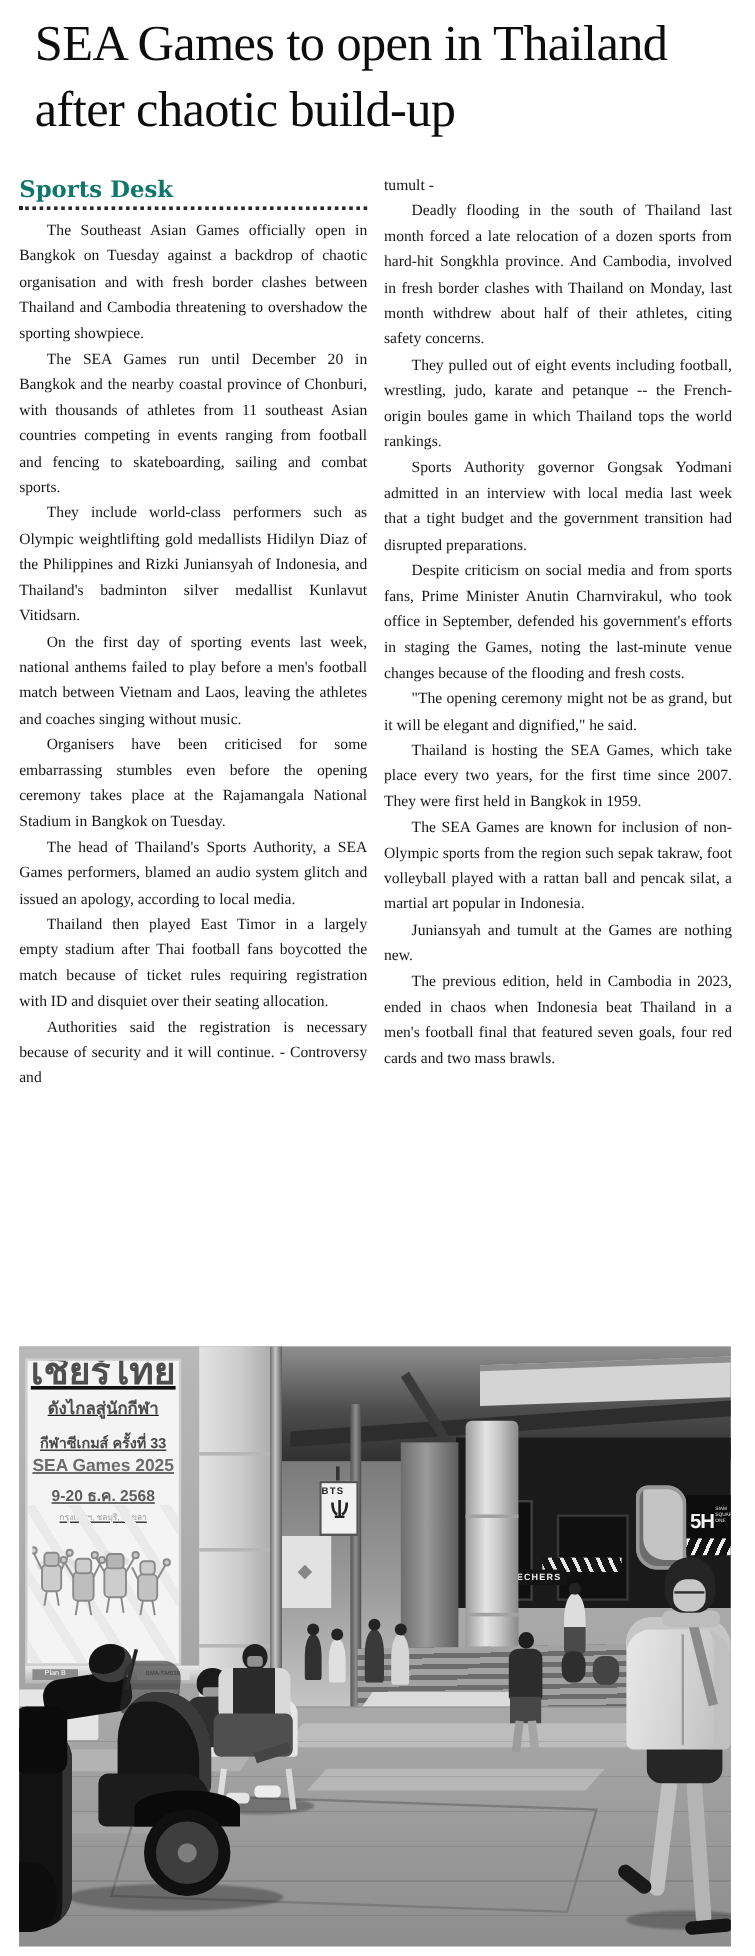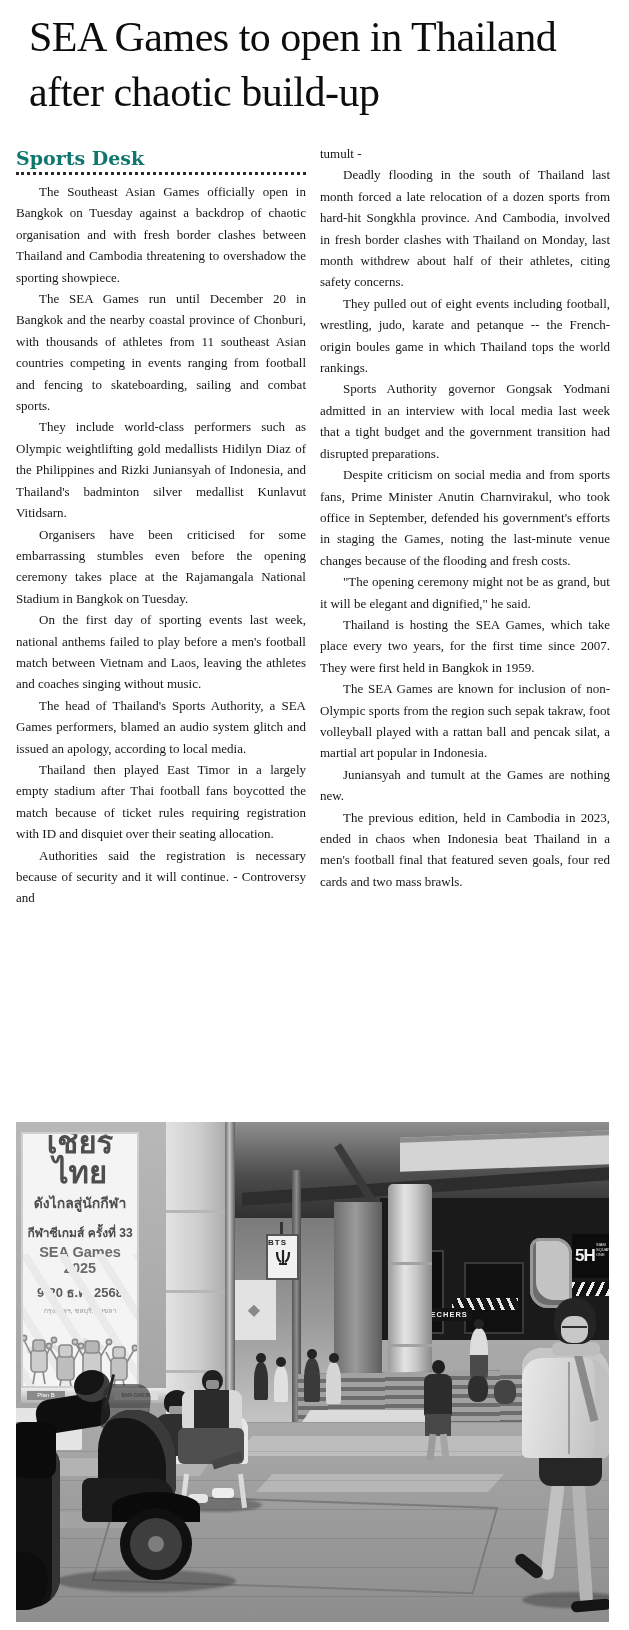--- a/index.html
+++ b/index.html
@@ -43,41 +43,41 @@
   .ph-bts-rod { left:264px; top:100px; width:3px; height:14px; background:#333; }
   .ph-bts { left:250px; top:112px; width:33px; height:46px; background:#f1f1f1; border:2px solid #555; text-align:left; }
   .ph-bts .bts-word { position:static; display:block; font-size:8px; font-weight:700; color:#222; letter-spacing:1px; margin-top:2px; }
   .ph-bts svg { position:static; display:block; margin:1px auto 0; }
 
   .ph-shops { left:364px; top:76px; width:229px; height:142px; background:#1a1a1a; }
   .ph-win1 { left:372px; top:128px; width:56px; height:84px; background:#0e0e0e; border:2px solid #3f3f3f; }
   .ph-win2 { left:448px; top:140px; width:60px; height:72px; background:#101010; border:2px solid #383838; }
   .ph-mural { left:514px; top:116px; width:42px; height:70px; background:#c4c4c4; border-radius:10px 16px 8px 18px;
               box-shadow:inset 0 0 0 3px #989898, inset 6px -8px 0 #6c6c6c; }
-  .ph-sq1 { left:556px; top:112px; width:37px; height:44px; background:#0c0c0c; color:#f4f4f4; }
+  .ph-sq1 { left:556px; top:124px; width:37px; height:44px; background:#0c0c0c; color:#f4f4f4; }
   .ph-sq1 .big { position:static; display:inline-block; font-size:17px; font-weight:700; line-height:44px; margin-left:3px; letter-spacing:-1px; }
   .ph-sq1 .small { position:absolute; right:1px; top:8px; width:12px; font-size:4px; line-height:5px; color:#e8e8e8; }
   .ph-chev-r { left:556px; top:160px; width:37px; height:14px;
                background:repeating-linear-gradient(115deg,#ededed 0 3px,#121212 3px 9px); }
   .ph-chev-m { left:436px; top:176px; width:66px; height:12px;
                background:repeating-linear-gradient(65deg,#e6e6e6 0 3px,#161616 3px 9px); }
   .ph-skechers { left:398px; top:186px; width:58px; height:13px; background:#141414; color:#f2f2f2;
                  font-size:7.5px; font-weight:700; letter-spacing:1px; text-align:center; line-height:13px; }
 
   .ph-pillar-dark { left:318px; top:80px; width:48px; height:220px; background:linear-gradient(90deg,#6e6e6e,#9a9a9a 45%,#5d5d5d); }
   .ph-pillar-cyl { left:372px; top:62px; width:44px; height:236px; border-radius:5px;
                    background:linear-gradient(90deg,#9b9b9b,#e4e4e4 38%,#cacaca 62%,#8a8a8a); }
   .ph-pillar-cyl i { position:absolute; left:0; width:100%; height:3px; background:#a2a2a2; }
 
   .ph-pillar-left { left:150px; top:0; width:59px; height:374px; background:linear-gradient(90deg,#e2e2e2,#cecece 55%,#aeaeae); }
   .ph-pillar-left i { position:absolute; left:0; width:100%; height:3px; background:#b6b6b6; }
   .ph-pillar-base { left:150px; top:330px; width:59px; height:44px; background:#9d9d9d; }
 
-  .ph-poster { left:7px; top:12px; width:114px; height:252px; background:#f4f4f4;
-               box-shadow:0 0 0 2px #cfcfcf; overflow:hidden; text-align:center; }
+  .ph-poster { left:7px; top:12px; width:126px; height:252px; background:#f4f4f4;
+               box-shadow:0 0 0 2px #cfcfcf; overflow:hidden; text-align:center;text-decoration:underline; }
   .ph-poster .zig { position:absolute; left:-20px; top:120px; width:200px; height:140px;
                     background:repeating-linear-gradient(58deg,transparent 0 24px,#eaeaea 24px 32px); }
   .ph-poster > div:not(.zig) { position:static; display:block; }
   .pt1 { font-size:31px; font-weight:700; color:#4e4e4e; line-height:30px; margin-top:-6px; }
   .pt2 { font-size:14px; font-weight:700; color:#4e4e4e; margin-top:4px; }
   .pt3 { font-size:12px; font-weight:700; color:#494949; margin-top:9px; }
   .pt4 { font-size:14.5px; font-weight:700; color:#6b6b6b; margin-top:2px; }
   .pt5 { font-size:13px; font-weight:700; color:#5c5c5c; margin-top:6px; }
   .pt6 { font-size:7px; color:#9a9a9a; margin-top:2px; }
   .ph-poster svg { position:relative; display:block; margin:6px auto 0; }
@@ -169,22 +169,22 @@
 <div class="page">
 
   <h1 class="headline">SEA Games to open in Thailand after chaotic build-up</h1>
 
   <div class="col col-left">
     <div class="byline">Sports Desk</div>
     <div class="byline-rule"></div>
     <p>The Southeast Asian Games officially open in Bangkok on Tuesday against a backdrop of chaotic organisation and with fresh border clashes between Thailand and Cambodia threatening to overshadow the sporting showpiece.</p>
     <p>The SEA Games run until December 20 in Bangkok and the nearby coastal province of Chonburi, with thousands of athletes from 11 southeast Asian countries competing in events ranging from football and fencing to skateboarding, sailing and combat sports.</p>
     <p>They include world-class performers such as Olympic weightlifting gold medallists Hidilyn Diaz of the Philippines and Rizki Juniansyah of Indonesia, and Thailand's badminton silver medallist Kunlavut Vitidsarn.</p>
+    <p>On the first day of sporting events last week, national anthems failed to play before a men's football match between Vietnam and Laos, leaving the athletes and coaches singing without music.</p>
     <p>Organisers have been criticised for some embarrassing stumbles even before the opening ceremony takes place at the Rajamangala National Stadium in Bangkok on Tuesday.</p>
-    <p>On the first day of sporting events last week, national anthems failed to play before a men's football match between Vietnam and Laos, leaving the athletes and coaches singing without music.</p>
     <p>The head of Thailand's Sports Authority, a SEA Games performers, blamed an audio system glitch and issued an apology, according to local media.</p>
     <p>Thailand then played East Timor in a largely empty stadium after Thai football fans boycotted the match because of ticket rules requiring registration with ID and disquiet over their seating allocation.</p>
     <p>Authorities said the registration is necessary because of security and it will continue. - Controversy and</p>
   </div>
 
   <div class="col col-right">
     <p class="cont">tumult -</p>
     <p>Deadly flooding in the south of Thailand last month forced a late relocation of a dozen sports from hard-hit Songkhla province. And Cambodia, involved in fresh border clashes with Thailand on Monday, last month withdrew about half of their athletes, citing safety concerns.</p>
     <p>They pulled out of eight events including football, wrestling, judo, karate and petanque -- the French-origin boules game in which Thailand tops the world rankings.</p>
     <p>Sports Authority governor Gongsak Yodmani admitted in an interview with local media last week that a tight budget and the government transition had disrupted preparations.</p>

